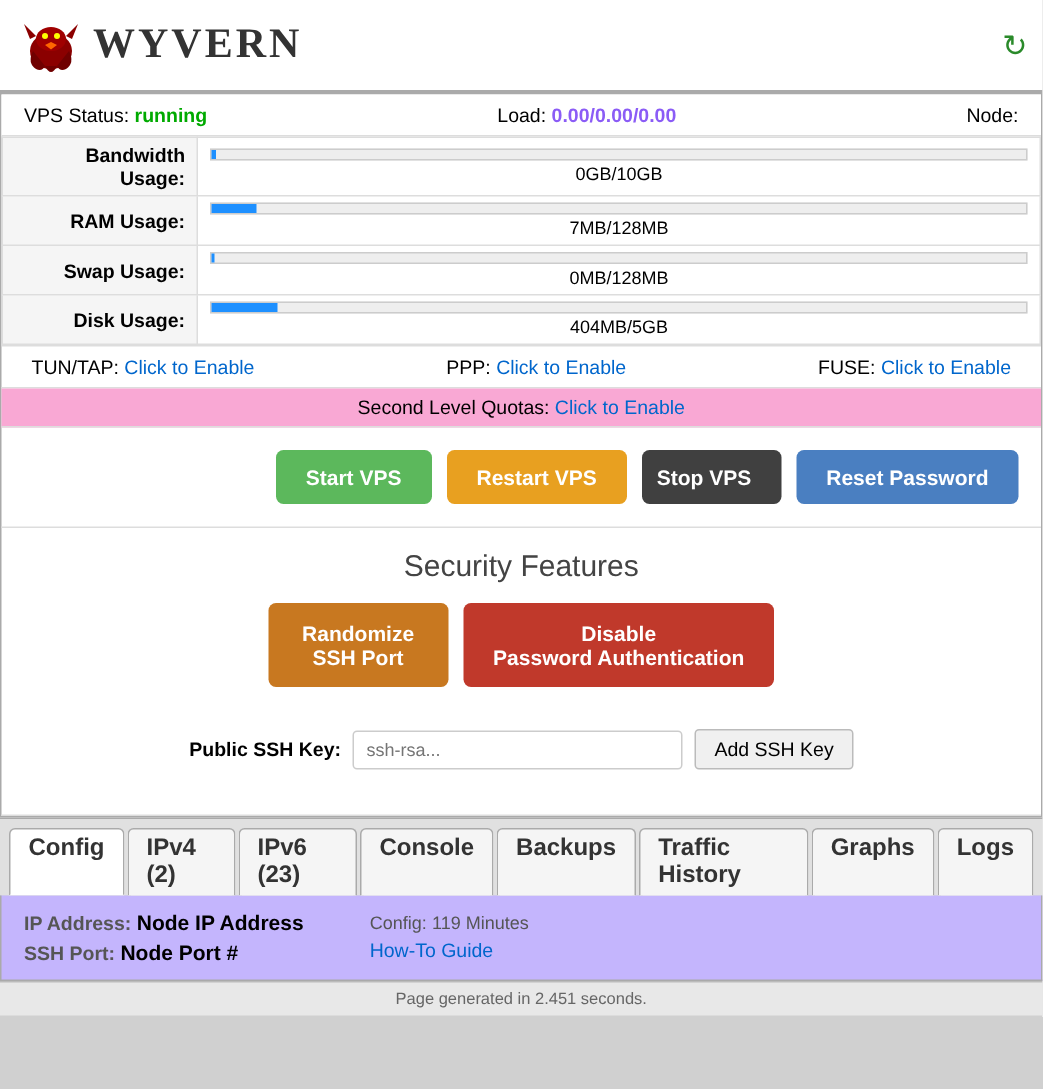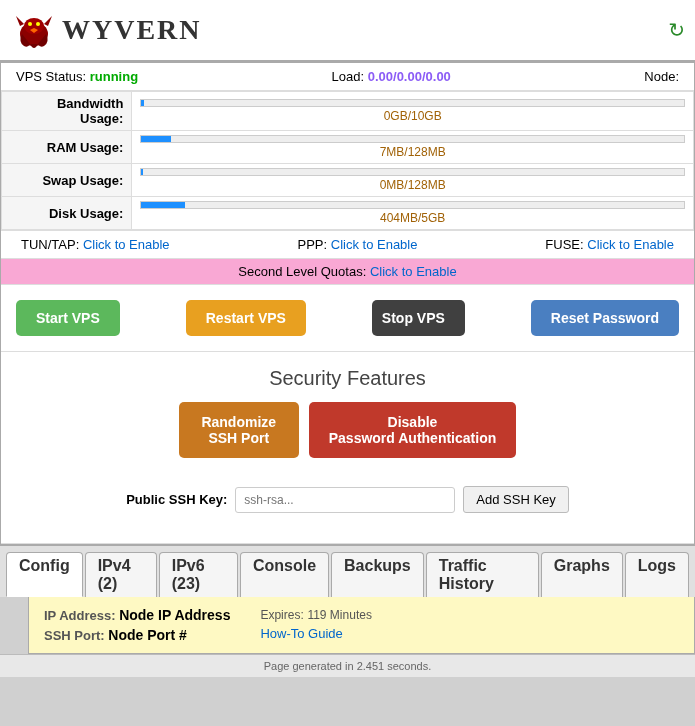--- a/index.html
+++ b/index.html
@@ -98,21 +98,21 @@
       position: relative;
       margin-bottom: 2px;
     }
     .bar-fill {
       height: 100%;
       background: #1e90ff;
     }
     .bar-label {
       text-align: center;
       font-size: 12px;
-      color: #a16207;
+      color: #000000;
     }
 
     
     .features-row {
       display: flex;
       align-items: center;
       justify-content: space-between;
       padding: 6px 20px;
       border-bottom: 1px solid #ddd;
       border-top: 1px solid #ddd;
@@ -126,22 +126,22 @@
     .second-level-row {
       text-align: center;
       padding: 5px;
       border-bottom: 1px solid #ddd;
       background: #f9a8d4;
     }
 
     
     .buttons-row {
       display: flex;
-      gap: 28px;
-      justify-content: space-between;
+      gap: 10px;
+      justify-content: flex-end;
       padding: 15px;
       border-bottom: 1px solid #ddd;
     }
     .btn {
       padding: 10px 20px;
       font-size: 14px;
       font-weight: bold;
       border: none;
       border-radius: 5px;
       cursor: pointer;
@@ -230,27 +230,26 @@
       color: #333;
     }
     .tab.active {
       background: #ffffff;
       border-bottom: 1px solid #fff;
       z-index: 1;
     }
 
     
     .info-panel {
-      background: #fef9c3;
+      background: #c4b5fd;
       border: 1px solid #aaa;
       border-top: none;
       padding: 10px 15px;
       display: flex;
-      gap: 30px;
-      margin-left: 28px;
+      gap: 44px;
     }
     .info-col {
       display: flex;
       flex-direction: column;
       gap: 4px;
     }
     .info-label {
       font-weight: bold;
       color: #555;
     }
@@ -428,21 +427,21 @@
       <span class="info-label">IP Address:</span>
       <span class="info-value">Node IP Address</span>
     </div>
     <div>
       <span class="info-label">SSH Port:</span>
       <span class="info-value">Node Port #</span>
     </div>
   </div>
   <div class="info-col">
     <div>
-      <span class="expires-label">Expires:</span>
+      <span class="expires-label">Config:</span>
       <span class="expires-label">119 Minutes</span>
     </div>
     <div>
       <a class="info-link">How-To Guide</a>
     </div>
   </div>
 </div>
 
 <div class="footer">
   <span>Page generated in 2.451 seconds.</span>

